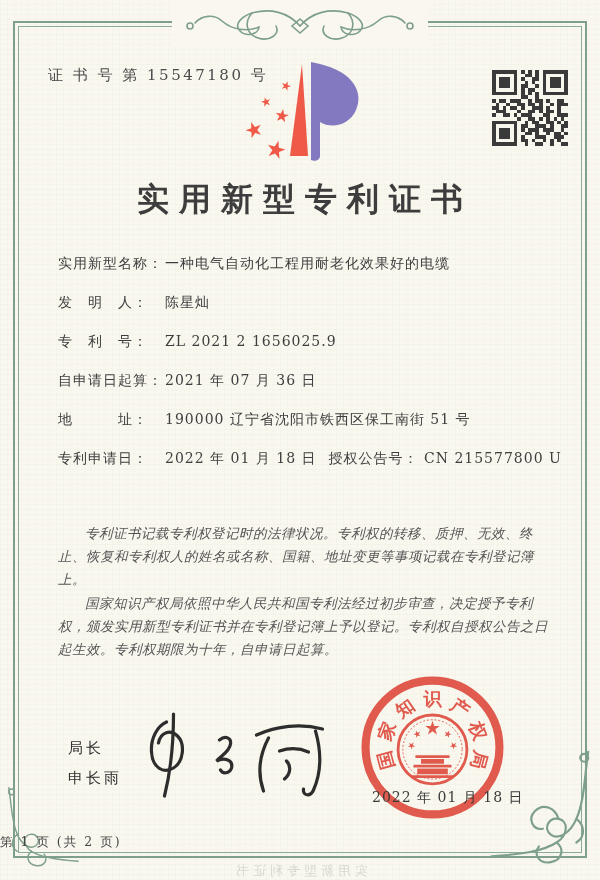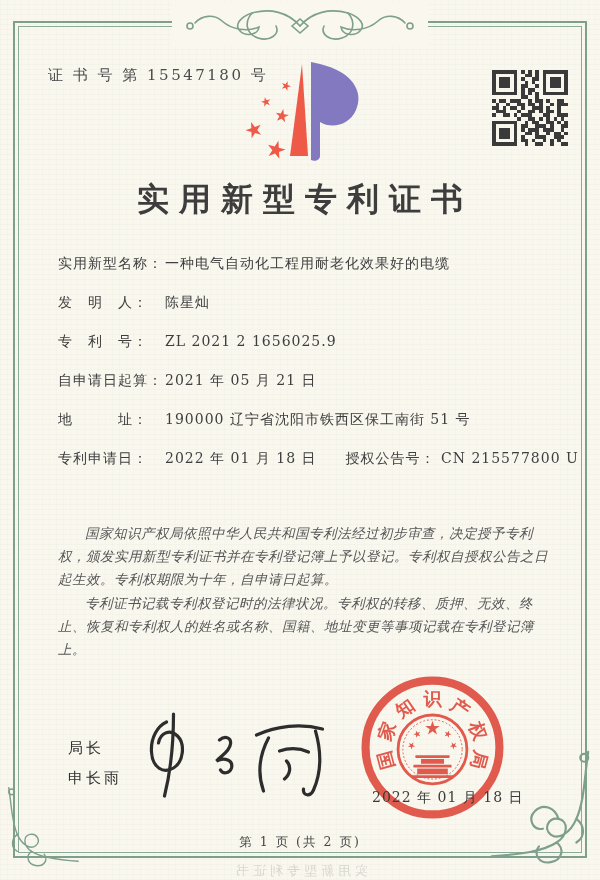--- a/index.html
+++ b/index.html
@@ -24,31 +24,31 @@
     letter-spacing:2.5px; }
   .logo { position:absolute; left:232px; top:56px; width:140px; height:112px; }
   .qr { position:absolute; left:492px; top:70px; width:76px; height:76px; }
   .qr svg { width:100%; height:100%; fill:#3a3a3a; shape-rendering:crispEdges; }
   .title { position:absolute; left:0; top:178px; width:100%; text-align:center;
     font-size:32px; letter-spacing:10px; text-indent:10px; color:#3d3d3d; font-weight:600; }
   .fields { position:absolute; left:58px; top:252px; width:500px; }
   .frow { margin-bottom:16px; font-size:14px; line-height:23px; color:#3e3e3e;
     letter-spacing:1px; white-space:nowrap; }
   .flabel { display:inline-block; min-width:107px; }
-  .flabel2 { margin-left:29px; }
+  .flabel2 { margin-left:12px; }
   .paras { position:absolute; left:58px; top:522px; width:490px; font-size:13.5px;
     line-height:1.72; color:#555; font-style:italic; letter-spacing:0.5px; }
   .paras p { text-indent:2em; }
   .officer { position:absolute; left:68px; top:733px; font-size:15px; color:#2f2f2f;
     line-height:30px; letter-spacing:3px; }
   .signature { position:absolute; left:130px; top:710px; width:205px; height:90px; }
   .seal { position:absolute; left:356px; top:671px; width:153px; height:153px; opacity:.9; }
   .seal-date { position:absolute; left:372px; top:789px; font-size:14px; color:#3a3a3a;
     letter-spacing:1px; z-index:3; }
-  .footer { position:absolute; left:0; top:834px; width:100%; text-align:center;
+  .footer { position:absolute; left:0; top:834px; width:100%; 
     font-size:12.5px; color:#454545; letter-spacing:2px; z-index:3; }
   .bleed { position:absolute; left:0; top:862px; width:100%; text-align:center;
     font-size:13px; color:rgba(90,90,90,.20); letter-spacing:4px;
     transform:scaleX(-1); filter:blur(.5px); }
   svg text.sealchar { font-size:19px; font-weight:bold; fill:currentColor;
     font-family:"DejaVu Serif",serif; }
 </style>
 </head>
 <body>
 
@@ -358,33 +358,33 @@
     <div class="frow">
       <span class="flabel">实用新型名称：</span><span class="fvalue">一种电气自动化工程用耐老化效果好的电缆</span>
     </div>
     <div class="frow">
       <span class="flabel">发　明　人：</span><span class="fvalue">陈星灿</span>
     </div>
     <div class="frow">
       <span class="flabel">专　利　号：</span><span class="fvalue">ZL 2021 2 1656025.9</span>
     </div>
     <div class="frow">
-      <span class="flabel">自申请日起算：</span><span class="fvalue">2021 年 05 月 21 日</span>
+      <span class="flabel">自申请日起算：</span><span class="fvalue">2021 年 07 月 36 日</span>
     </div>
     <div class="frow">
       <span class="flabel">地　　　址：</span><span class="fvalue">190000 辽宁省沈阳市铁西区保工南街 51 号</span>
     </div>
     <div class="frow">
       <span class="flabel">专利申请日：</span><span class="fvalue">2022 年 01 月 18 日</span><span class="flabel2">授权公告号：</span> <span class="fvalue">CN 215577800 U</span>
     </div>
   </div>
 
   <div class="paras">
+    <p>专利证书记载专利权登记时的法律状况。专利权的转移、质押、无效、终止、恢复和专利权人的姓名或名称、国籍、地址变更等事项记载在专利登记簿上。</p>
     <p>国家知识产权局依照中华人民共和国专利法经过初步审查，决定授予专利权，颁发实用新型专利证书并在专利登记簿上予以登记。专利权自授权公告之日起生效。专利权期限为十年，自申请日起算。</p>
-    <p>专利证书记载专利权登记时的法律状况。专利权的转移、质押、无效、终止、恢复和专利权人的姓名或名称、国籍、地址变更等事项记载在专利登记簿上。</p>
   </div>
 
   <div class="officer">
     <div>局长</div>
     <div>申长雨</div>
   </div>
 
   <div class="signature">
     <svg viewBox="0 0 200 90" width="205" height="90" fill="none" stroke="#2d2d2d" stroke-width="3.2" stroke-linecap="round">
       <path d="M34,12 C25,16 18,28 19,42 C20,58 31,64 41,58 C51,52 53,34 45,26 C38,19 28,22 26,33"></path>

